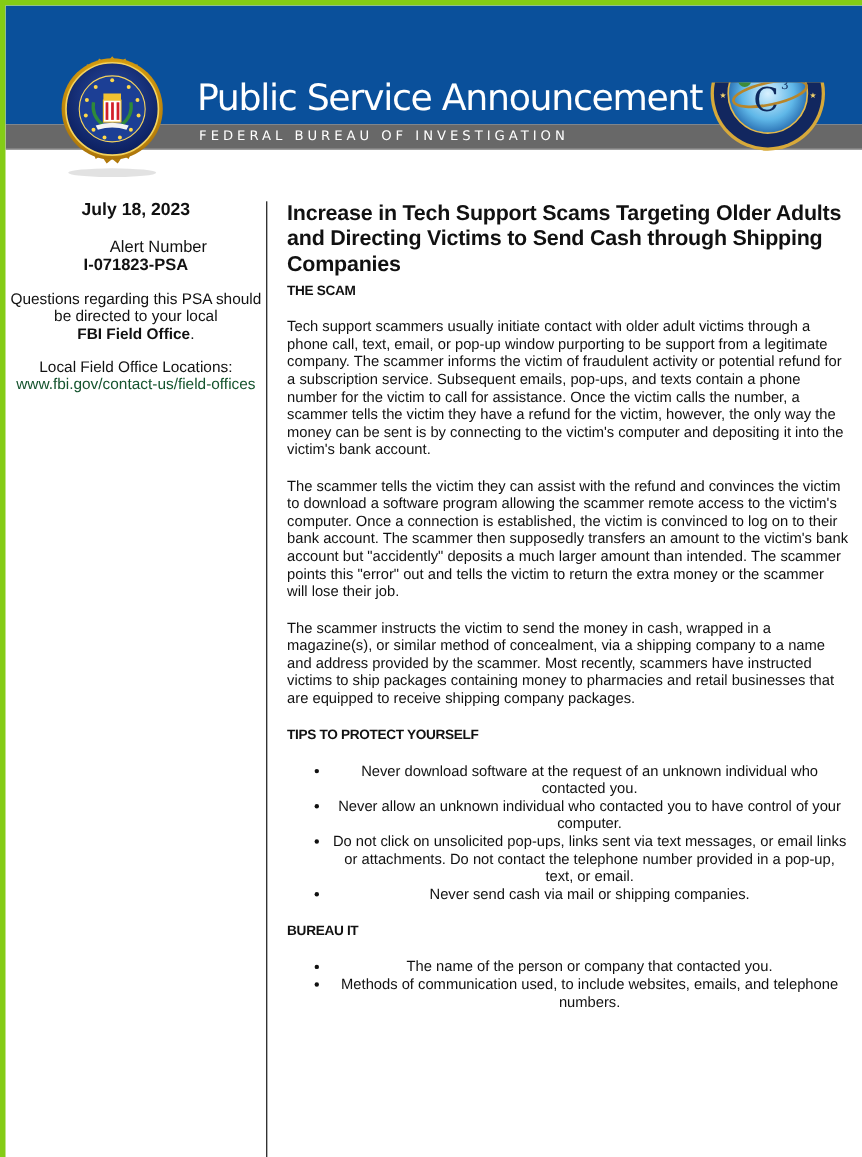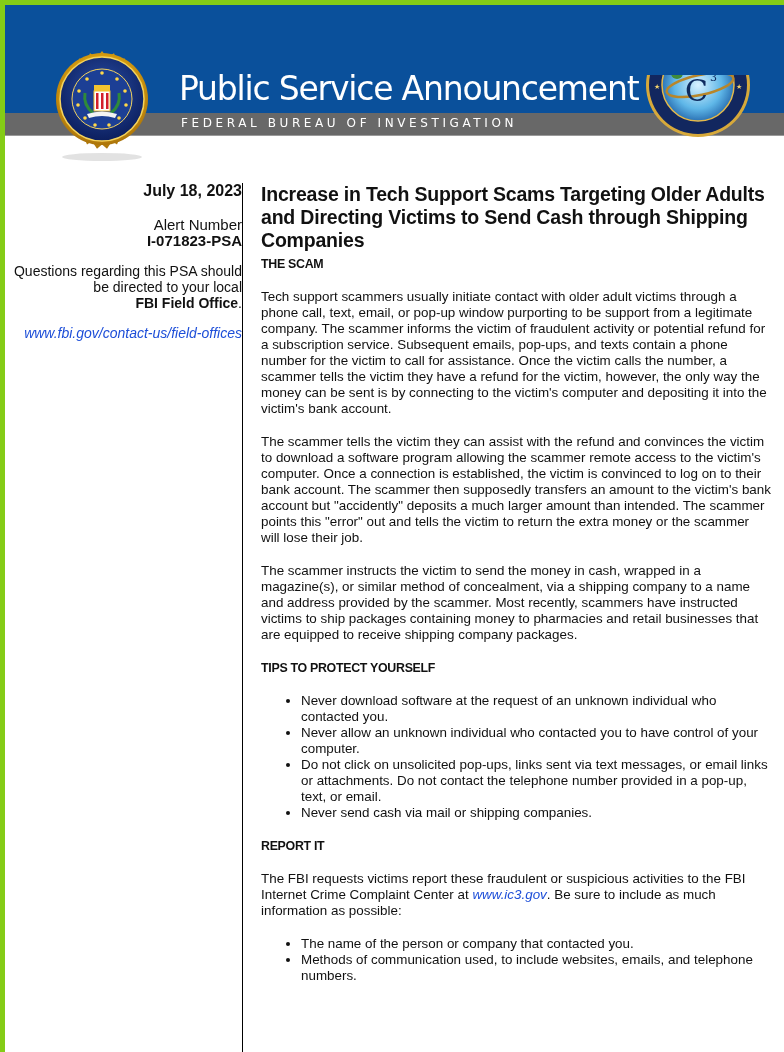--- a/index.html
+++ b/index.html
@@ -13,34 +13,34 @@
   .hdr-sub { position:absolute; left:176px; top:111px; font-family:"DejaVu Sans", sans-serif; font-size:12px; color:#fff; letter-spacing:3.6px; white-space:nowrap; }
 
   .seal { position:absolute; }
   .seal svg { display:block; }
   .seal-doj { left:38px; top:38px; width:118px; height:118px; }
   .seal-ic3 { left:640px; top:70px; width:106px; height:84px; }
 
   
   .divider { position:absolute; left:237px; top:178px; width:1px; height:874px; background:#000; }
 
-  .left { position:absolute; left:0; top:178px; width:237px; text-align:right; font-size:14px; line-height:16px; }
+  .left { position:absolute; left:0; top:178px; width:237px; text-align:center; font-size:14px; line-height:16px; }
   .left .date { font-size:16px; font-weight:bold; margin-bottom:18px; }
   .left .alert-label { font-size:15px;margin-left:41px; }
   .left .alert-num { font-size:15px; font-weight:bold; margin-bottom:14px; }
   .left .q { font-size:14px; line-height:16px; margin-bottom:14px; }
   .left .loc { font-size:14px; line-height:16px; }
-  a, .link { color:#1d4ed8; text-decoration:none;font-style:italic; }
+  a, .link { color:#14532d; text-decoration:none; }
 
   .main { position:absolute; left:256px; top:178px; width:510px; font-size:13.4px; line-height:16px; }
   .main h1 { margin:0 0 4px 0; font-size:19.5px; line-height:23px; font-weight:bold; letter-spacing:-0.2px; }
   .main p { margin:0 0 17px 0; }
   .main h2 { margin:0 0 17px 0; font-size:12.4px; font-weight:bold; line-height:16px; letter-spacing:-0.3px; }
   .main ul { margin:0 0 17px 0; padding-left:40px; }
-  .main li { margin:0; padding:0; }
+  .main li { margin:0; padding:0;text-align:center; }
   .main ul.tips { margin-top:0; }
   .main ul.report { margin-top:0; }
 </style>
 </head>
 <body>
 
 <div class="page">
 
   <div class="hdr-blue"></div>
   <div class="hdr-gray"></div>
@@ -116,41 +116,41 @@
 
   <div class="left">
     <div class="date">July 18, 2023</div>
     <div class="alert-label">Alert Number</div>
     <div class="alert-num">I-071823-PSA</div>
     <div class="q">
       <span>Questions regarding this PSA should be directed to your local</span><br>
       <b>FBI Field Office</b><span>.</span>
     </div>
     <div class="loc">
+      <div>Local Field Office Locations:</div>
       <a class="link">www.fbi.gov/contact-us/field-offices</a>
     </div>
   </div>
 
   <div class="main">
     <h1>Increase in Tech Support Scams Targeting Older Adults and Directing Victims to Send Cash through Shipping Companies</h1>
 
     <h2>THE SCAM</h2>
     <p>Tech support scammers usually initiate contact with older adult victims through a phone call, text, email, or pop-up window purporting to be support from a legitimate company. The scammer informs the victim of fraudulent activity or potential refund for a subscription service. Subsequent emails, pop-ups, and texts contain a phone number for the victim to call for assistance. Once the victim calls the number, a scammer tells the victim they have a refund for the victim, however, the only way the money can be sent is by connecting to the victim's computer and depositing it into the victim's bank account.</p>
     <p>The scammer tells the victim they can assist with the refund and convinces the victim to download a software program allowing the scammer remote access to the victim's computer. Once a connection is established, the victim is convinced to log on to their bank account. The scammer then supposedly transfers an amount to the victim's bank account but "accidently" deposits a much larger amount than intended. The scammer points this "error" out and tells the victim to return the extra money or the scammer will lose their job.</p>
     <p>The scammer instructs the victim to send the money in cash, wrapped in a magazine(s), or similar method of concealment, via a shipping company to a name and address provided by the scammer. Most recently, scammers have instructed victims to ship packages containing money to pharmacies and retail businesses that are equipped to receive shipping company packages.</p>
 
     <h2>TIPS TO PROTECT YOURSELF</h2>
     <ul class="tips">
       <li>Never download software at the request of an unknown individual who contacted you.</li>
       <li>Never allow an unknown individual who contacted you to have control of your computer.</li>
       <li>Do not click on unsolicited pop-ups, links sent via text messages, or email links or attachments. Do not contact the telephone number provided in a pop-up, text, or email.</li>
       <li>Never send cash via mail or shipping companies.</li>
     </ul>
 
-    <h2>REPORT IT</h2>
-    <p><span>The FBI requests victims report these fraudulent or suspicious activities to the FBI Internet Crime Complaint Center at </span><a class="link">www.ic3.gov</a><span>. Be sure to include as much information as possible:</span></p>
+    <h2>BUREAU IT</h2>
     <ul class="report">
       <li>The name of the person or company that contacted you.</li>
       <li>Methods of communication used, to include websites, emails, and telephone numbers.</li>
 
     </ul>
   </div>
 </div>
 
 </body></html>

